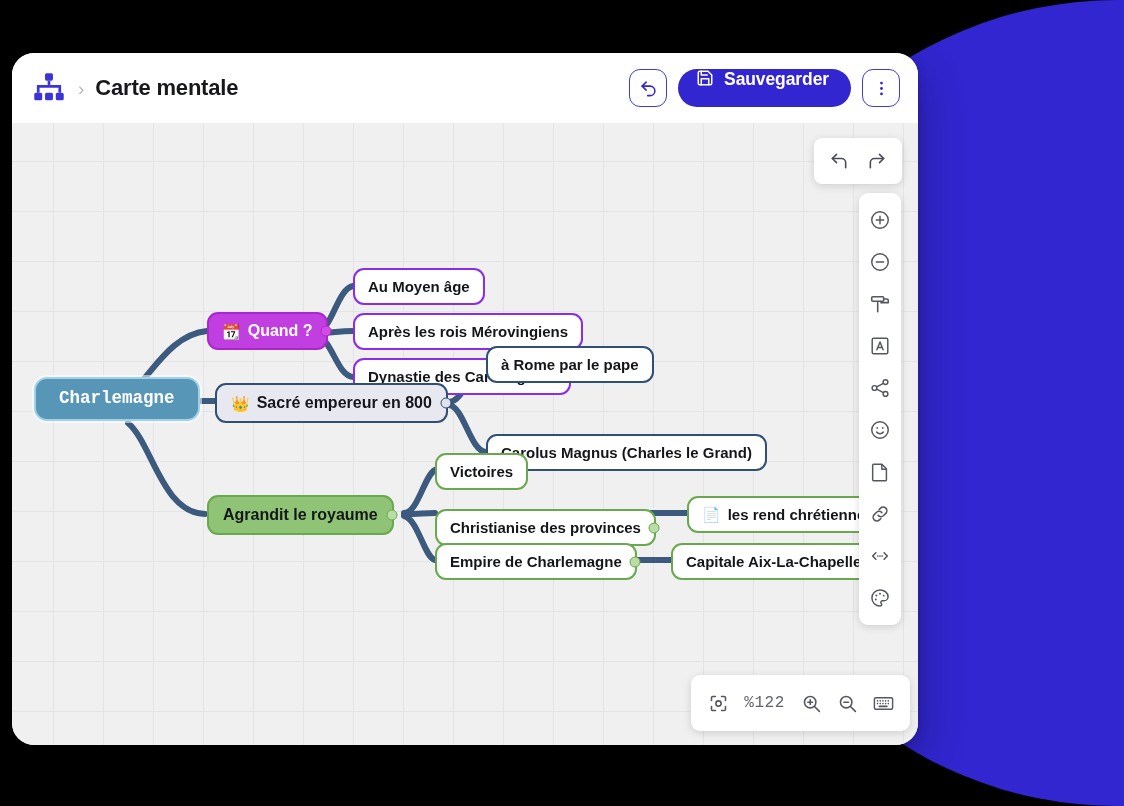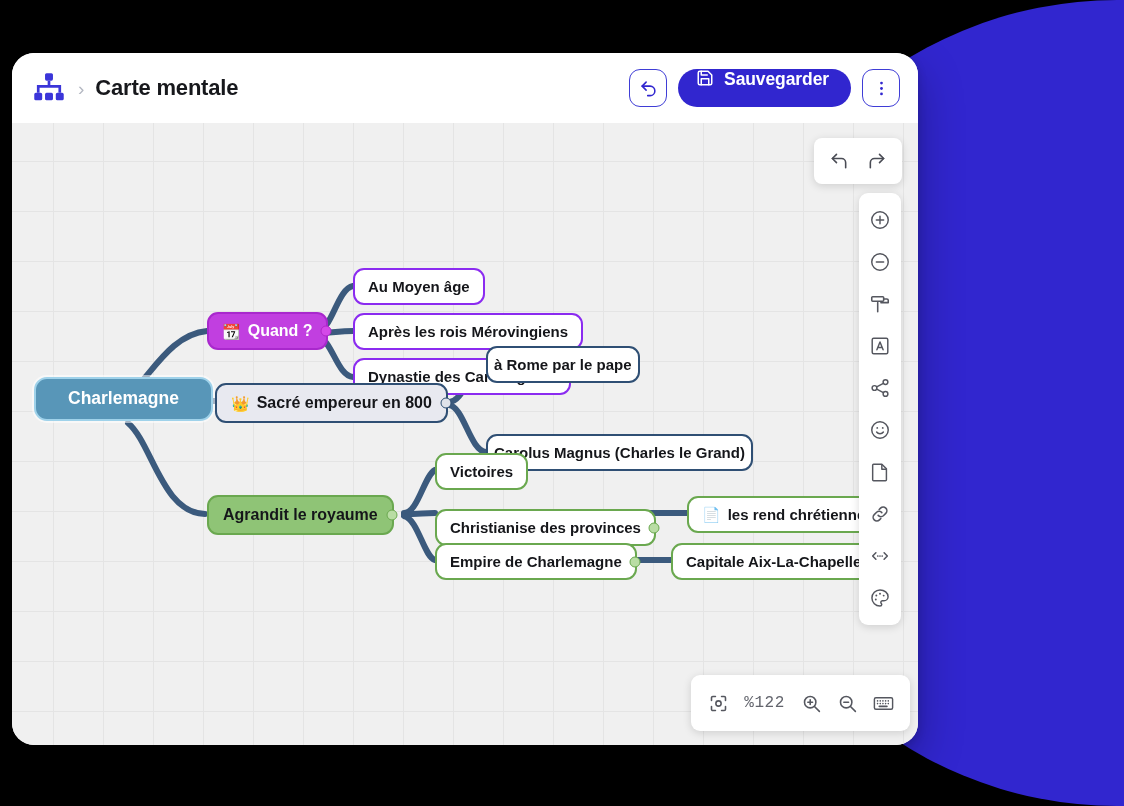--- a/index.html
+++ b/index.html
@@ -131,22 +131,23 @@
     line-height: 1;
   }
   .node .emoji { font-size: 15px; line-height: 1; }
 
   .node-root {
     background: #5896b8;
     border: 2.5px solid #9fd2ea;
     border-radius: 13px;
     color: #ffffff;
     font-size: 17.5px;
-    padding: 11px 32px;
+    padding: 11px 23px;
     box-shadow: 0 0 0 2px rgba(255,255,255,0.55);
+    font-family: Liberation Mono, monospace;
   }
   .node-purple {
     background: #c13fe0;
     border: 2px solid #a928cd;
     border-radius: 11px;
     color: #ffffff;
     font-size: 16px;
     padding: 9px 13px;
   }
   .node-purple-out {
@@ -164,21 +165,21 @@
     color: #15161a;
     font-size: 16px;
     padding: 10px 14px;
   }
   .node-slate-out {
     background: #ffffff;
     border: 2px solid #2f4f74;
     border-radius: 11px;
     color: #15161a;
     font-size: 15px;
-    padding: 9px 6px;
+    padding: 9px 13px;
   }
   .node-green {
     background: #8fc476;
     border: 2px solid #6aa84f;
     border-radius: 11px;
     color: #15161a;
     font-size: 16px;
     padding: 10px 14px;
   }
   .node-green-out {

